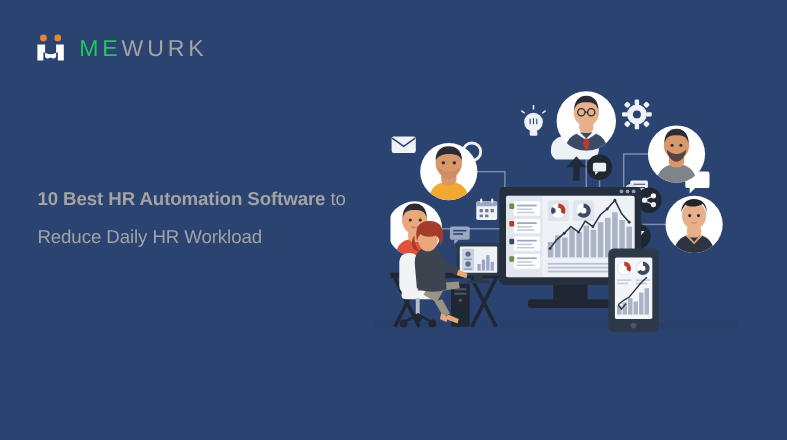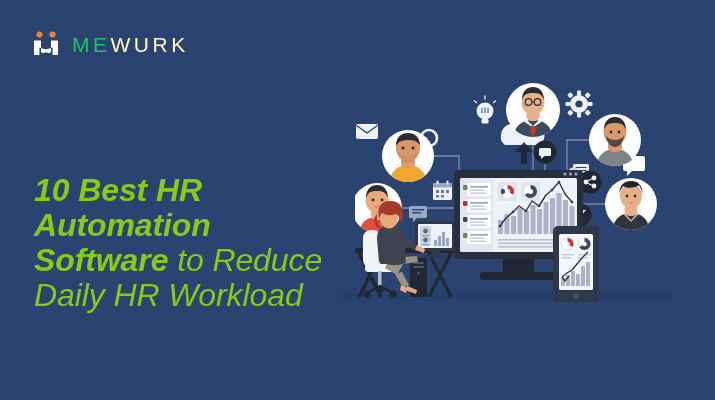--- a/index.html
+++ b/index.html
@@ -11,28 +11,27 @@
   .banner{position:relative;width:715px;height:400px;background:#2a4370;overflow:hidden;}
 
   
   .floor{position:absolute;left:340px;top:293px;width:330px;height:7px;background:#28406a;opacity:.85;}
 
   
   .logo{position:absolute;left:30px;top:28px;display:flex;align-items:center;gap:10px;}
   .logo-mark{position:relative;width:32px;height:32px;}
   .logo-word{font-size:21px;letter-spacing:3.5px;font-weight:400;line-height:1;}
   .logo-me{color:#22c55e;}
-  .logo-wurk{color:#fef9c3;}
+  .logo-wurk{color:#a3a3a3;}
 
   
   .headline{
     position:absolute;left:34px;top:152px;width:300px;
-    color:#84cc16;font-size:32px;line-height:35px;font-weight:400;
+    color:#a3a3a3;font-size:17px;line-height:35px;font-weight:400;
     letter-spacing:-0.1px;
-    font-style:italic;
   }
   .headline b{font-weight:700;}
 
   
   .illus{position:absolute;left:355px;top:78px;width:345px;height:235px;}
   .illus svg{display:block;}
 </style>
 </head>
 <body>
 

